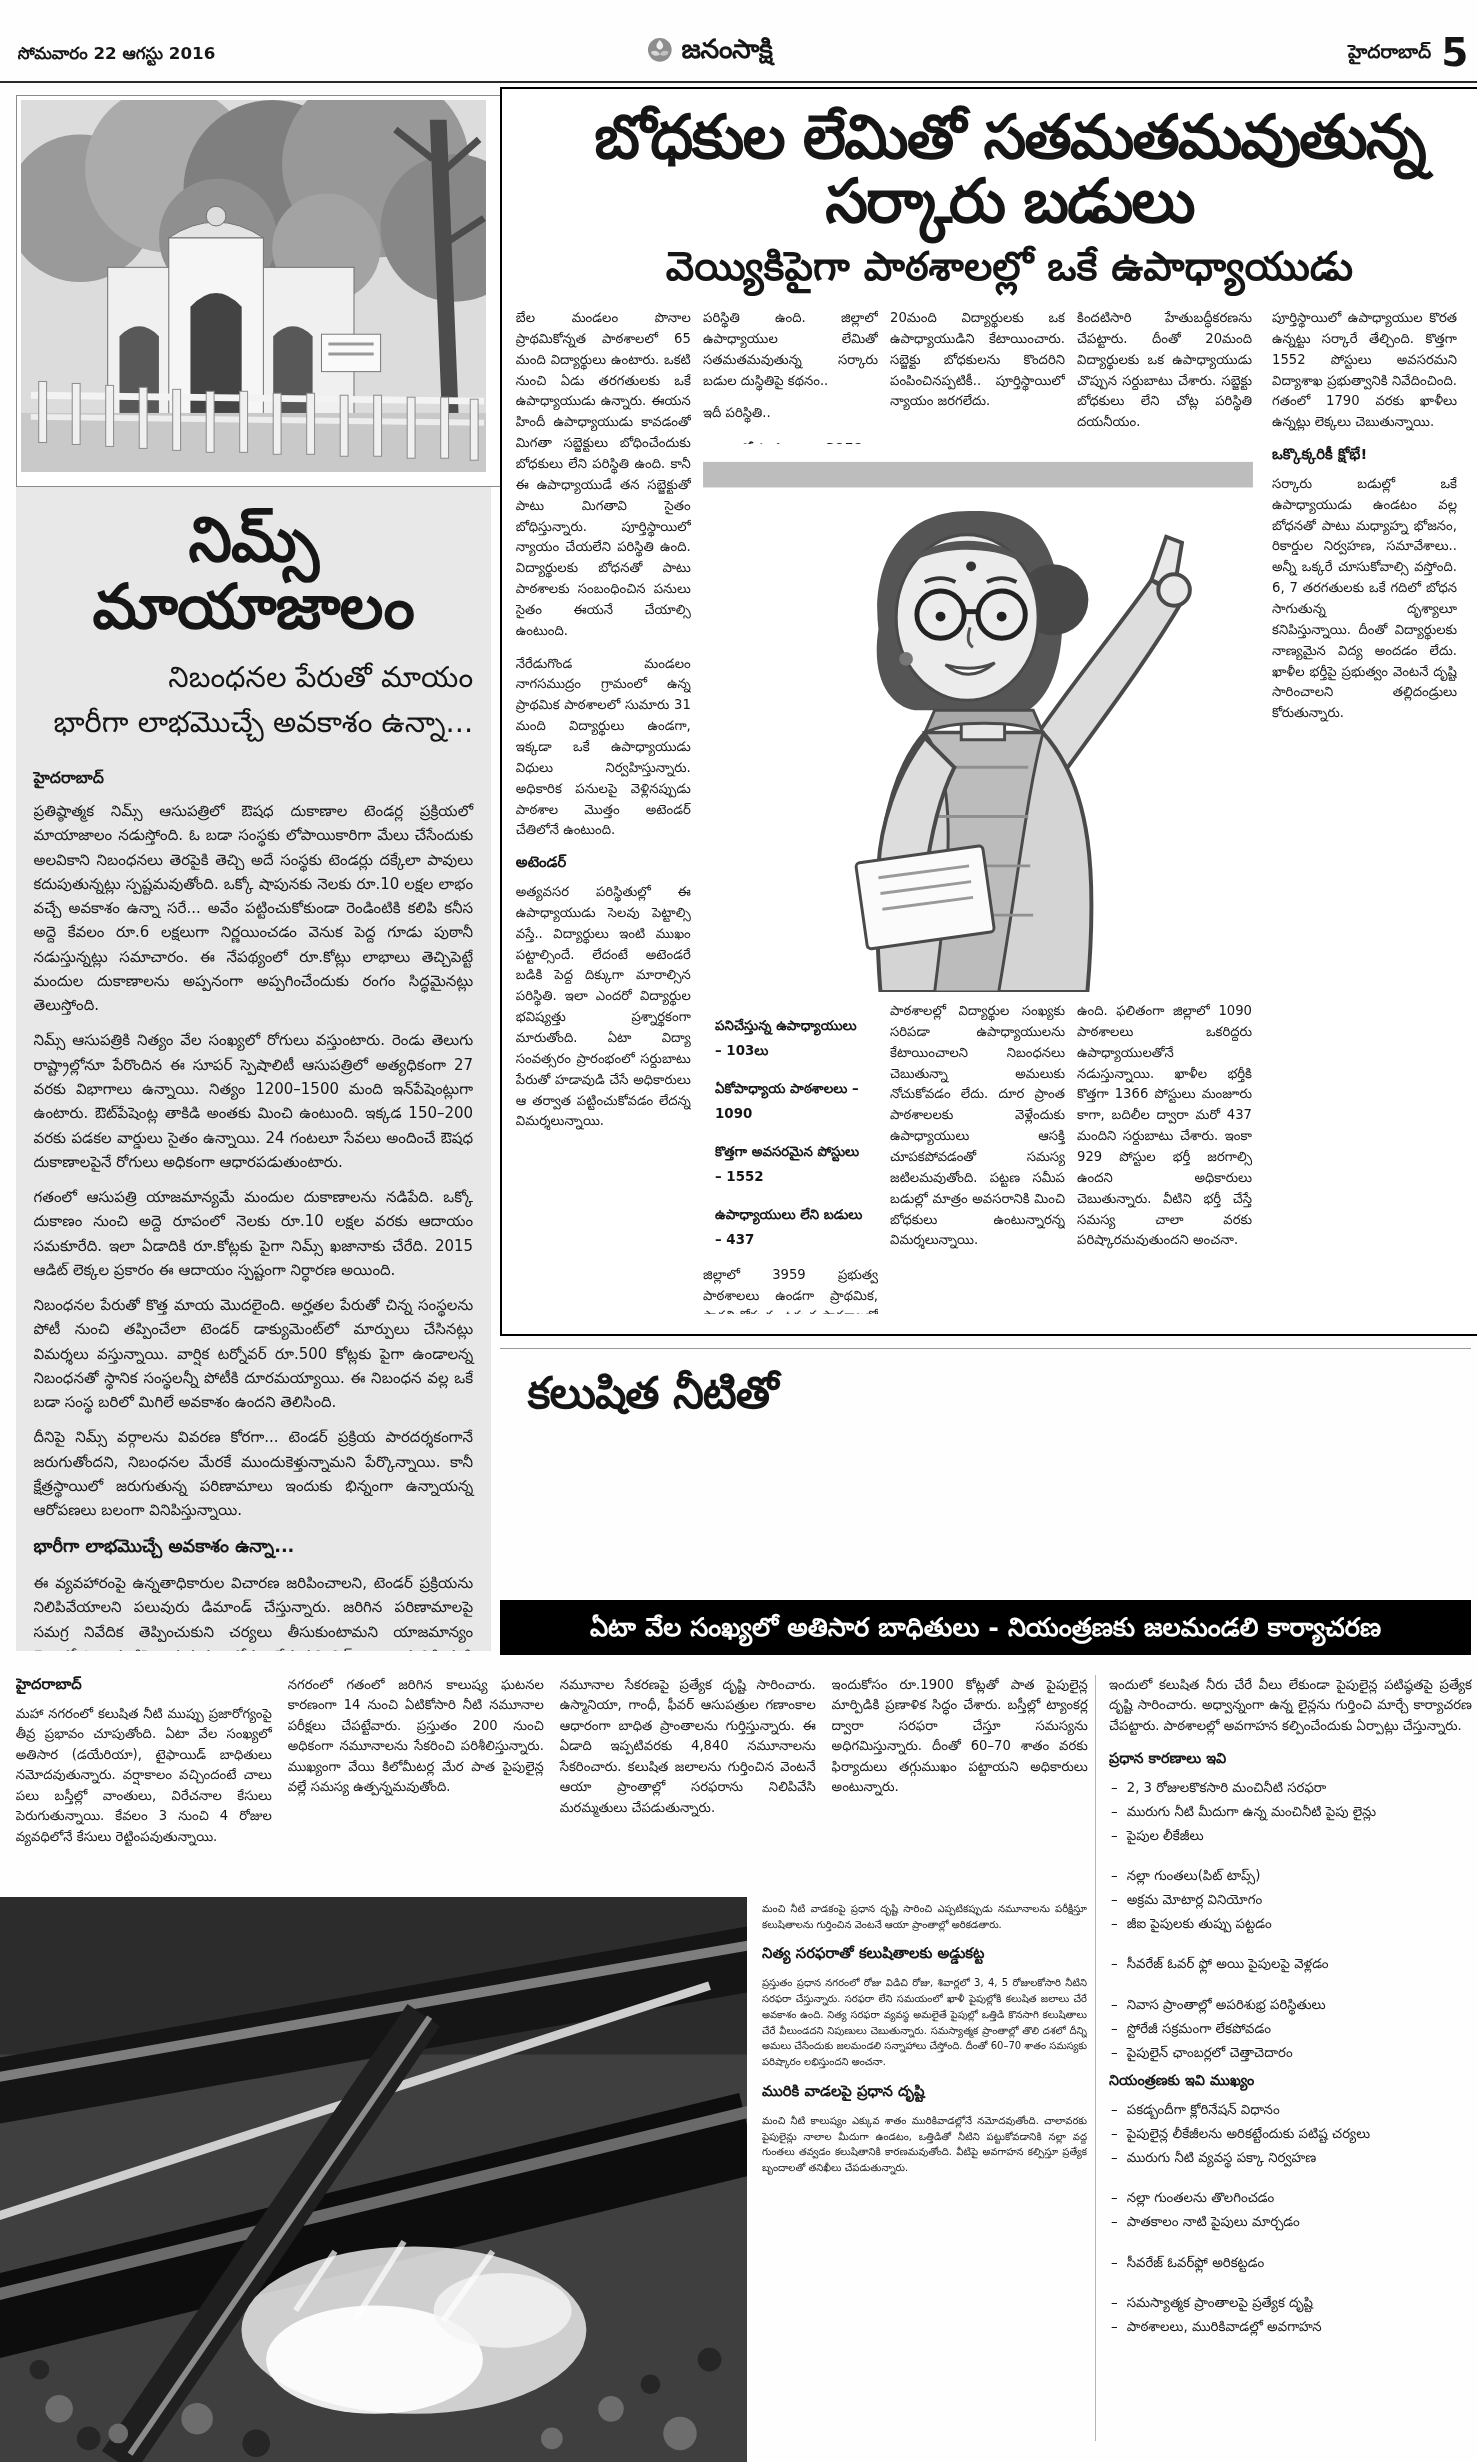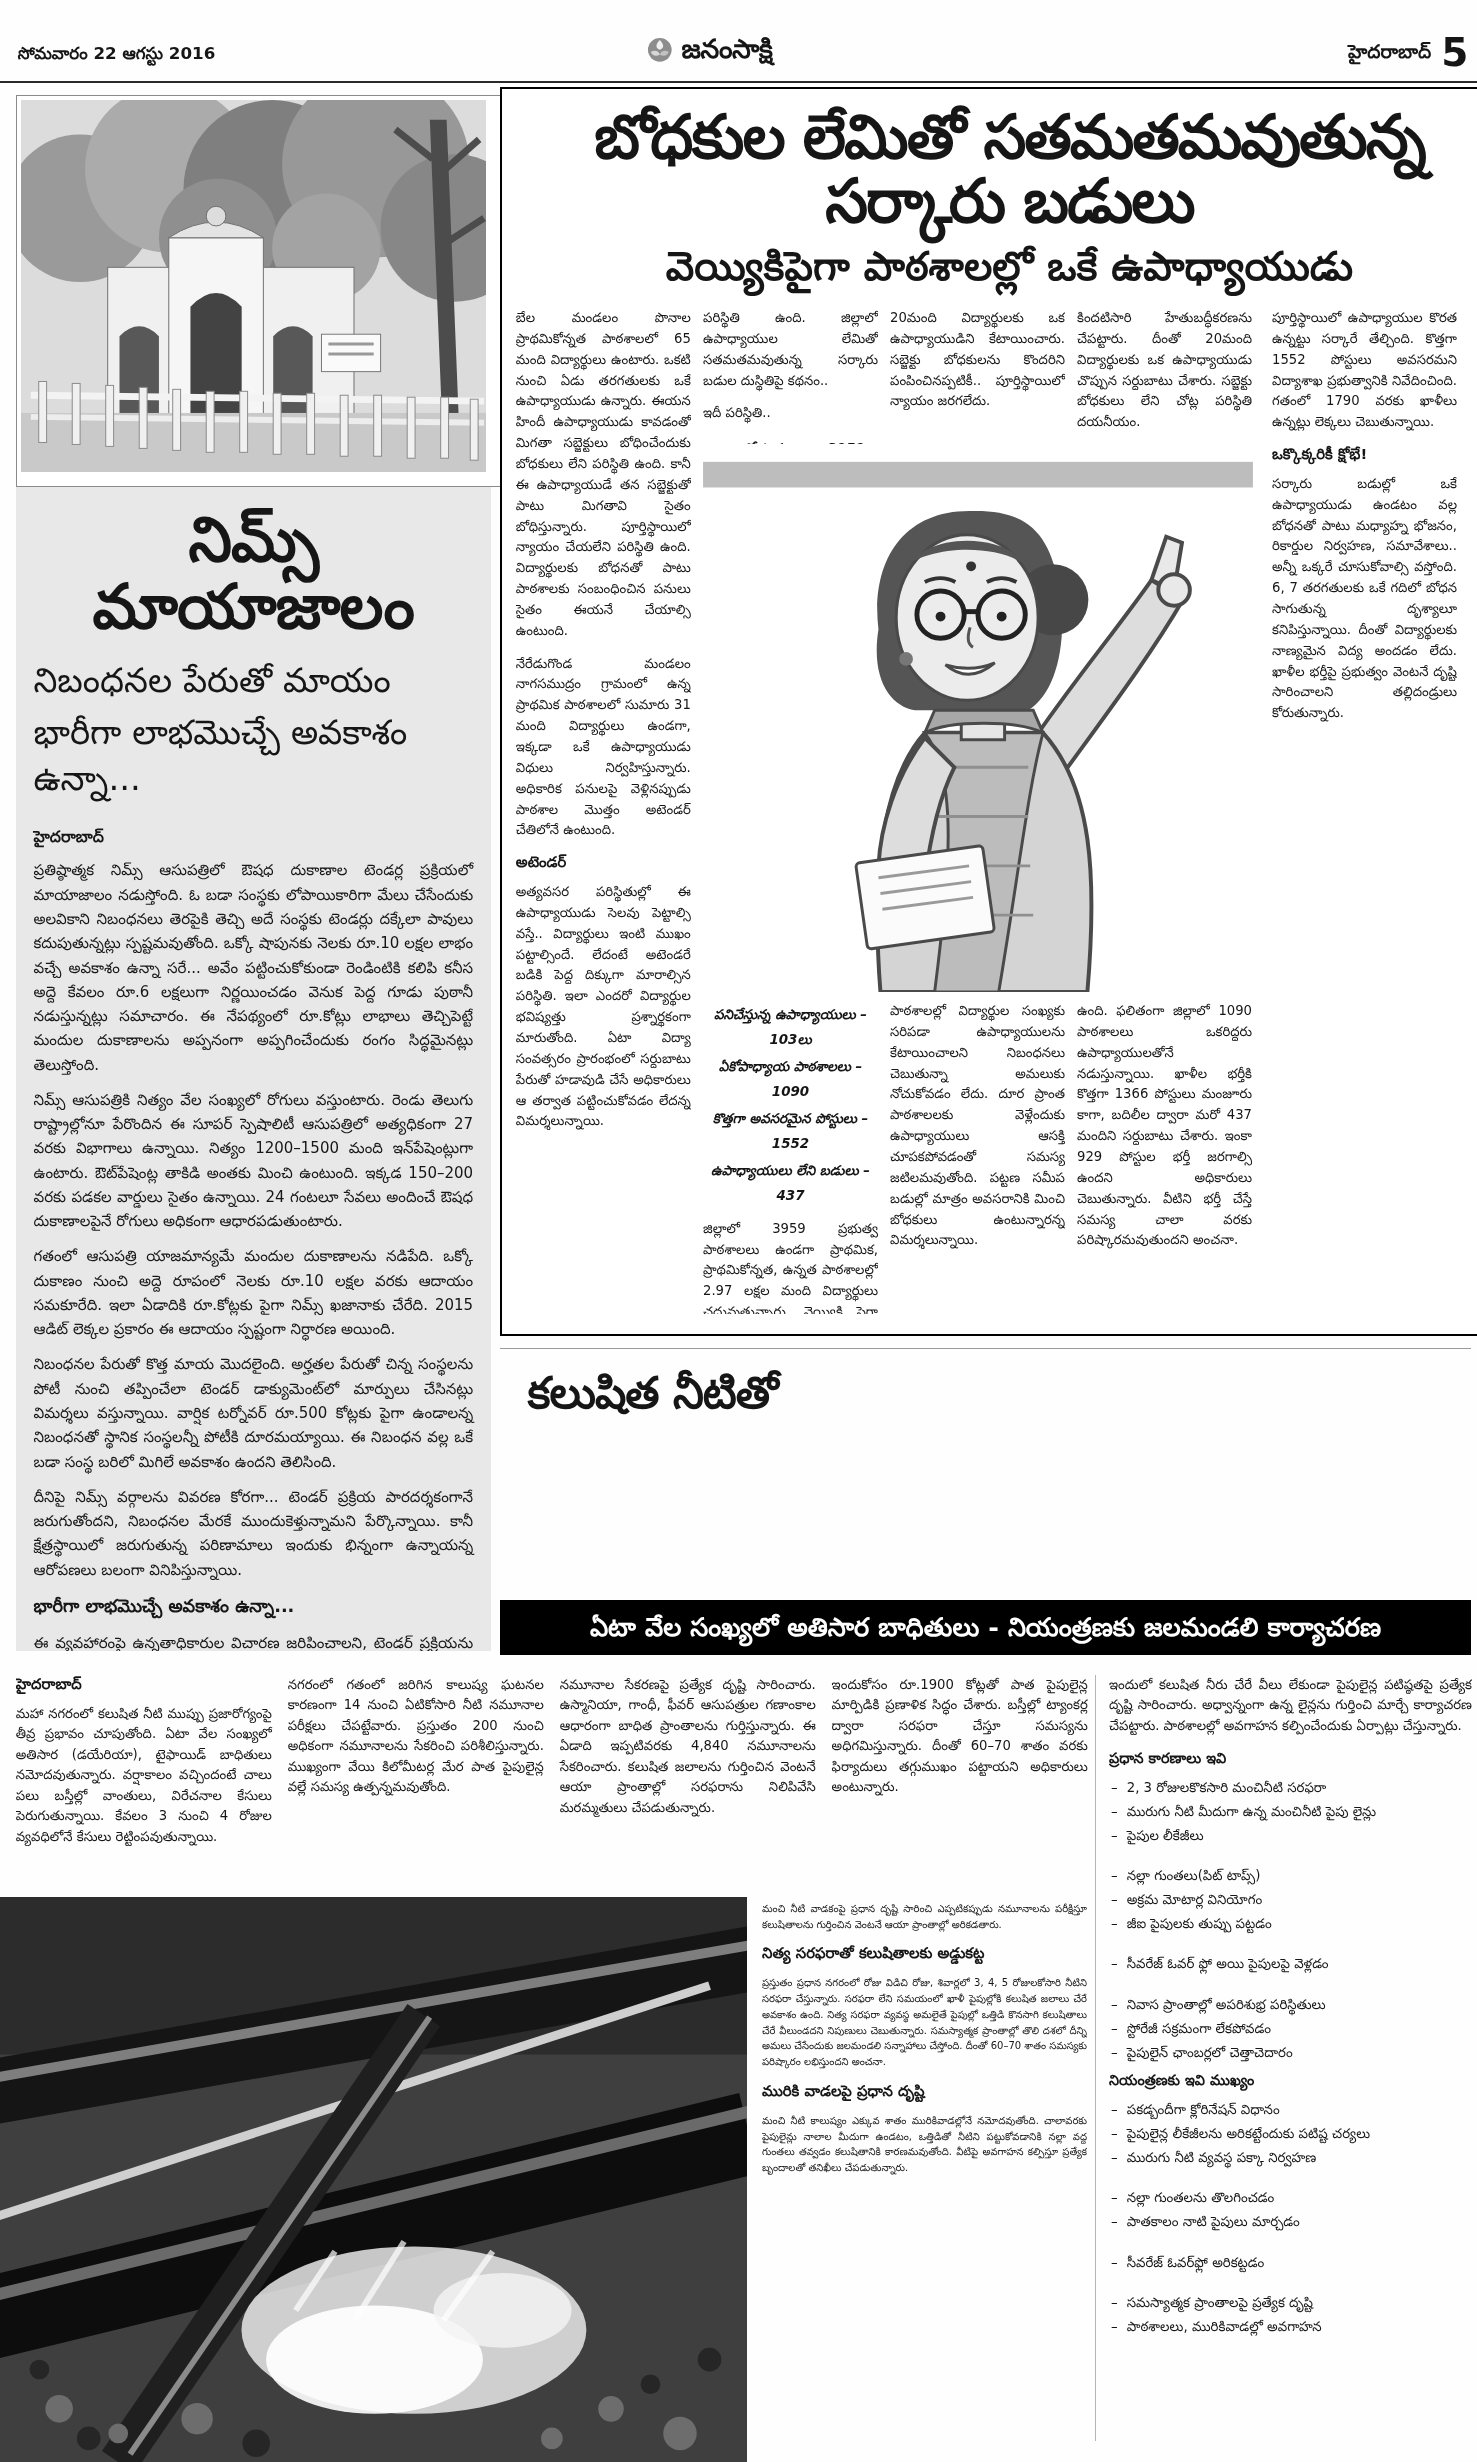--- a/index.html
+++ b/index.html
@@ -14,38 +14,38 @@
   .hdr-right{left:1348px;top:33px;display:flex;align-items:flex-end;gap:9.9px;}
   .hdr-city{font-size:18.7px;font-weight:bold;padding-bottom:4.9px;}
   .hdr-pagenum{font-size:39px;font-weight:600;line-height:1;}
   .hdr-rule{left:0;top:81px;width:1478px;height:2px;background:#2a2a2a;}
   
   .photo-frame{border:1px solid #8a8a8a;background:#fff;padding:3.9px;}
   .nims-photo{left:15.8px;top:95px;width:475px;height:382px;}
   .nims-panel{left:15.8px;top:487px;width:475px;height:1164px;background:#e8e8e8;
               padding:19.7px 17.7px;box-sizing:border-box;overflow:hidden;}
   .nims-headline{font-size:62px;font-weight:900;text-align:center;line-height:1.08;letter-spacing:-1px;}
-  .nims-deck{font-size:34px;text-align:left;margin-top:17.7px;line-height:1.35;}
+  .nims-deck{font-size:29px;text-align:right;margin-top:17.7px;line-height:1.35;}
   .nims-dateline{font-size:15.8px;font-weight:bold;margin-top:25.6px;}
   .nims-body p{font-size:15px;line-height:1.62;text-align:justify;margin:0 0 10.8px 0;}
   .nims-subhead{font-size:17.7px;font-weight:bold;margin:13.8px 0 9.9px 0;}
   
   .teach-box{left:500px;top:87px;width:1019px;height:1249px;border:2px solid #000;
              background:#fff;box-sizing:border-box;}
   .teach-headline{position:absolute;left:0;top:15.8px;width:100%;text-align:center;
                   font-size:61px;font-weight:900;letter-spacing:-2px;line-height:1.05;}
   .teach-subheadline{position:absolute;left:0;top:154px;width:100%;text-align:center;
                      font-size:40px;font-weight:800;}
   .tcol{position:absolute;top:219px;width:175px;height:1011px;overflow:hidden;}
   .tcol p, .tseg p{font-size:13.2px;line-height:1.58;text-align:justify;margin:0 0 11.8px 0;}
   .tseg{position:absolute;width:175px;overflow:hidden;}
   .tseg.top{top:219px;height:136px;}
   .tseg.bottom{top:912px;height:313px;}
   .tsubhead{font-size:14.8px;font-weight:bold;margin:5.9px 0 7.9px 0;}
-  .stats p{font-size:13.4px;font-weight:bold;line-height:1.9;margin:1px;text-align:center;font-style:italic;}
+  .stats p{font-size:13.4px;font-weight:bold;line-height:1.9;margin:12px;text-align:left;}
   .illustration{position:absolute;left:201px;top:363px;width:550px;height:540px;}
   
   .banner{left:500px;top:1348px;width:971px;height:244px;box-sizing:border-box;
           padding-left:27.6px;border-top:1px solid #9a9a9a;
           background:linear-gradient(90deg,#9d9d9d 0%,#eceography 0%,#f2f2f2 38%,#ffffff 55%,#dadada 78%,#a8a8a8 100%);}
   .banner-kicker{font-size:44px;font-weight:900;margin-top:17.7px;letter-spacing:-1px;}
   .banner-headline{font-size:81px;font-weight:900;margin-top:5.9px;letter-spacing:-1px;
                    text-shadow:2px 2px 0 #555;}
   .strap{left:500px;top:1600px;width:971px;height:55px;background:#000;color:#fff;
          font-size:25.6px;font-weight:bold;text-align:center;line-height:55px;}

